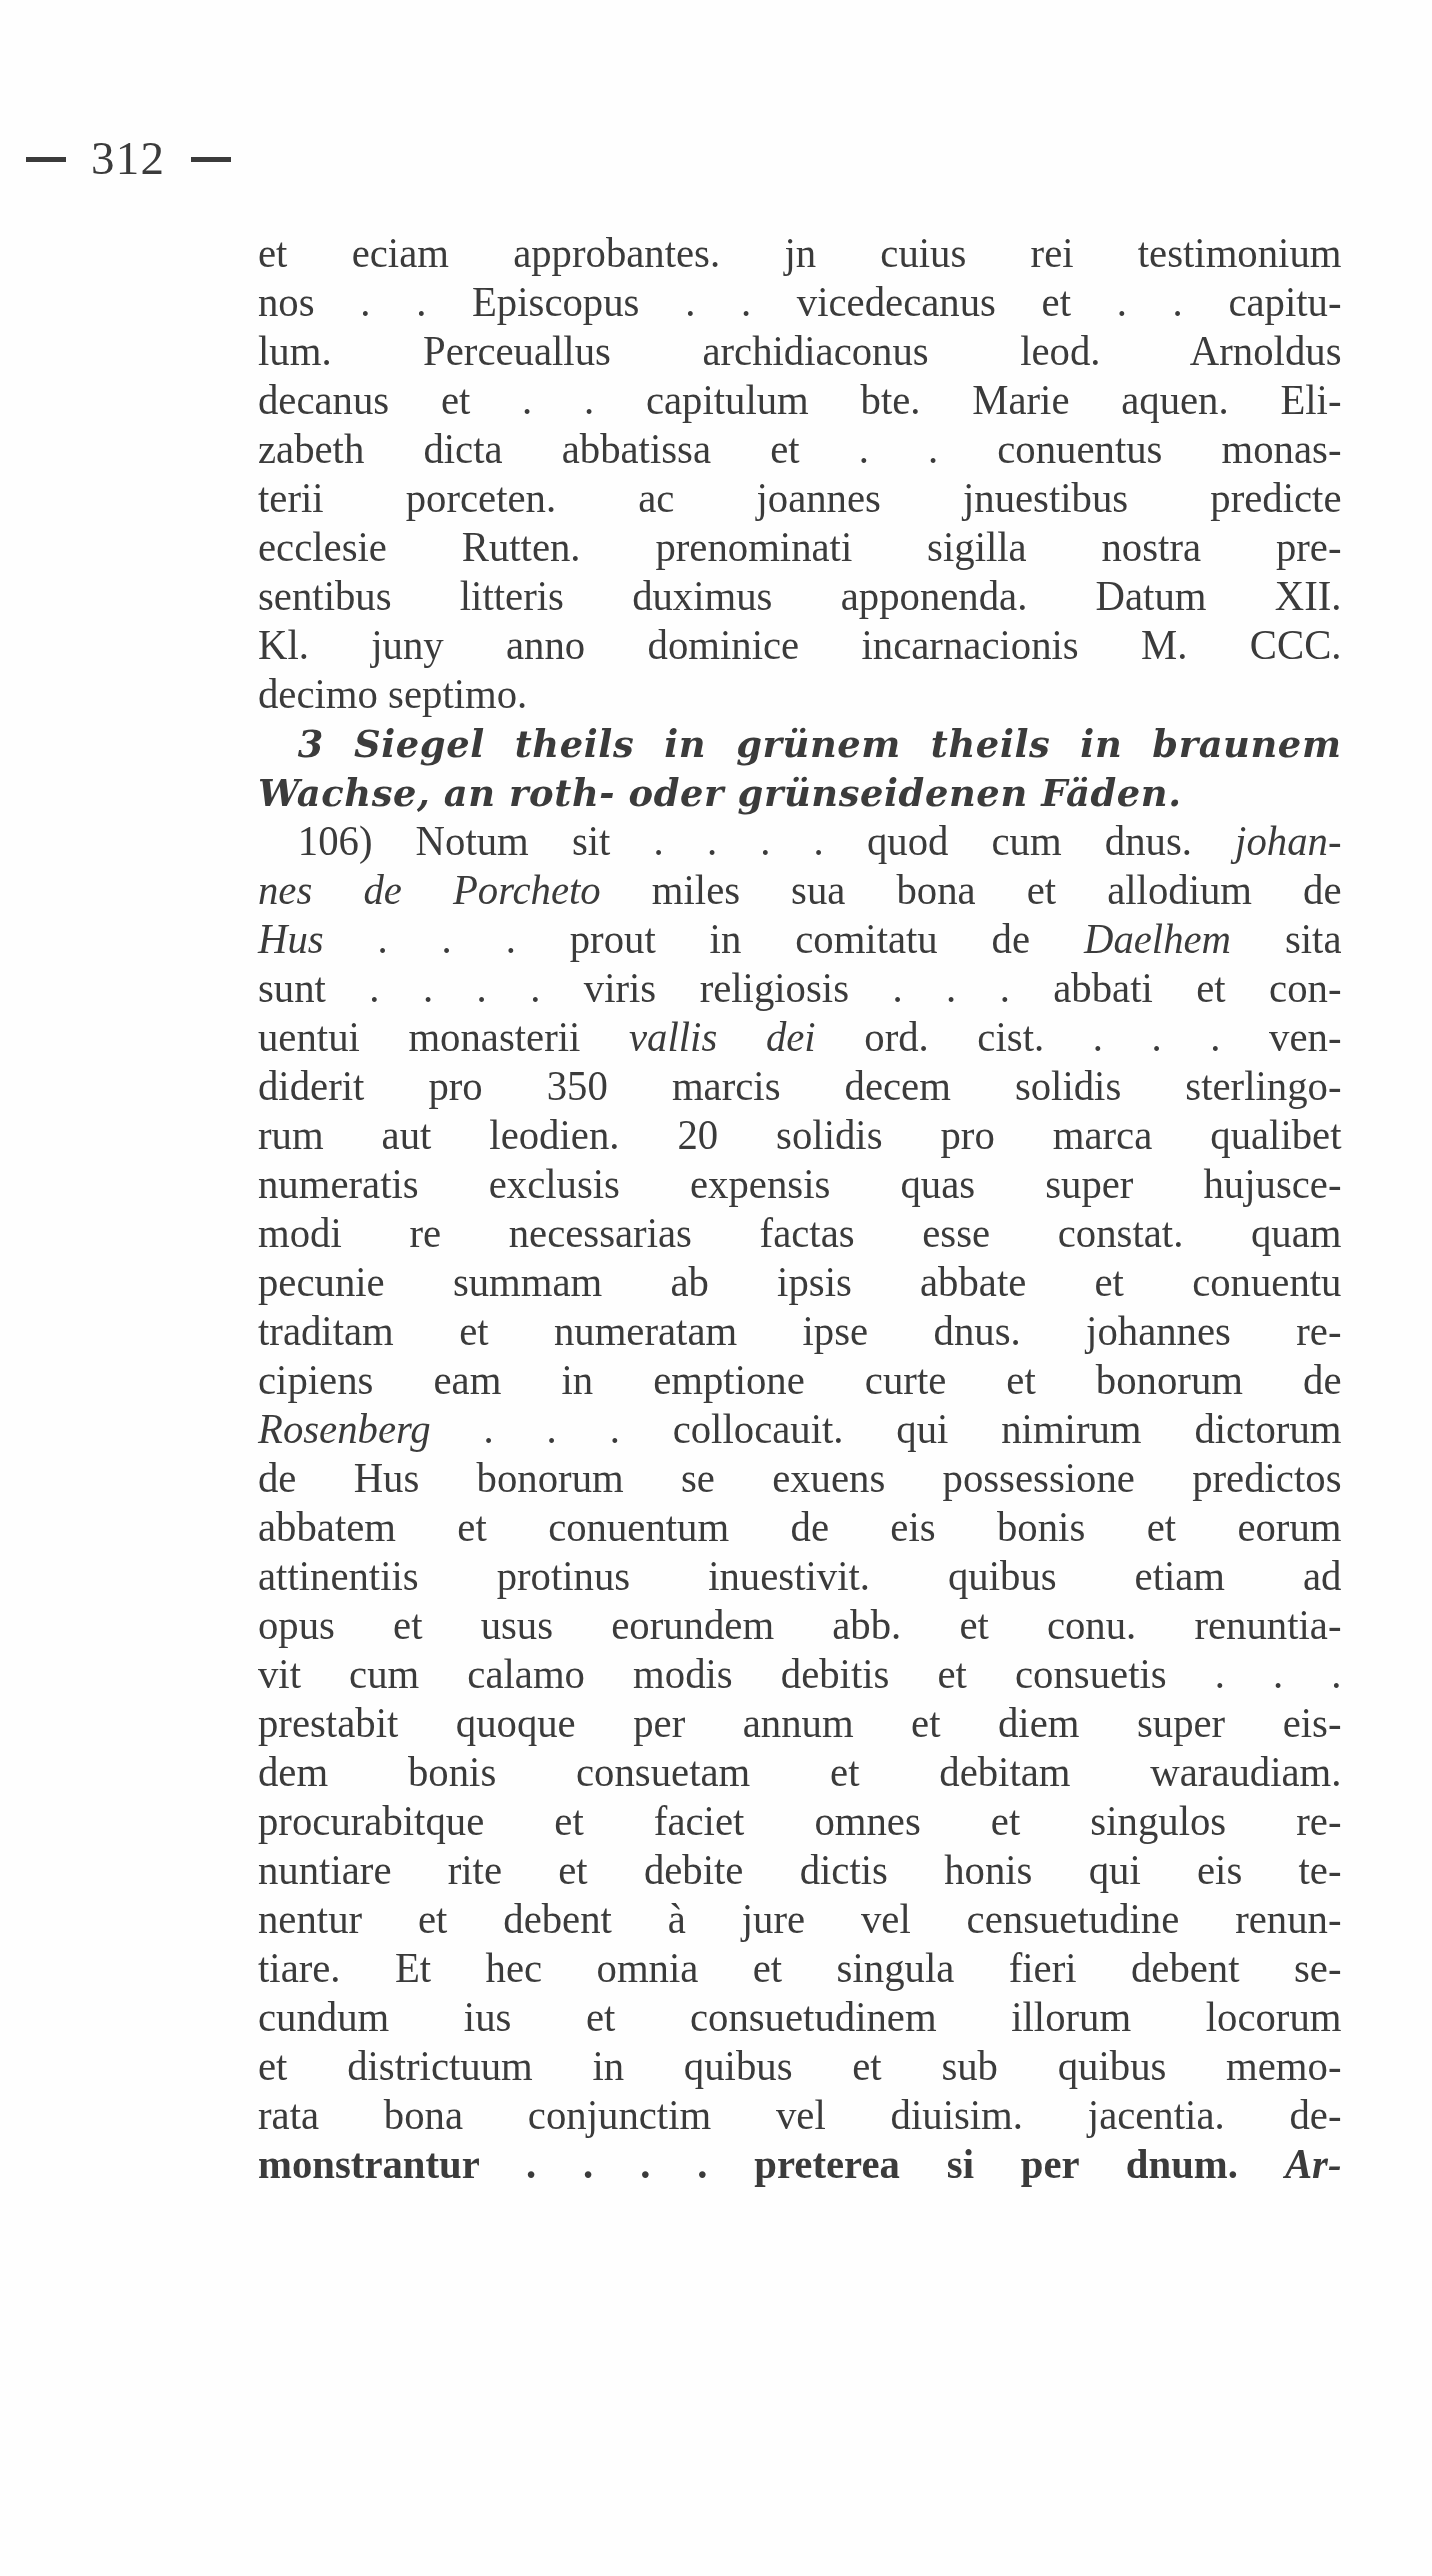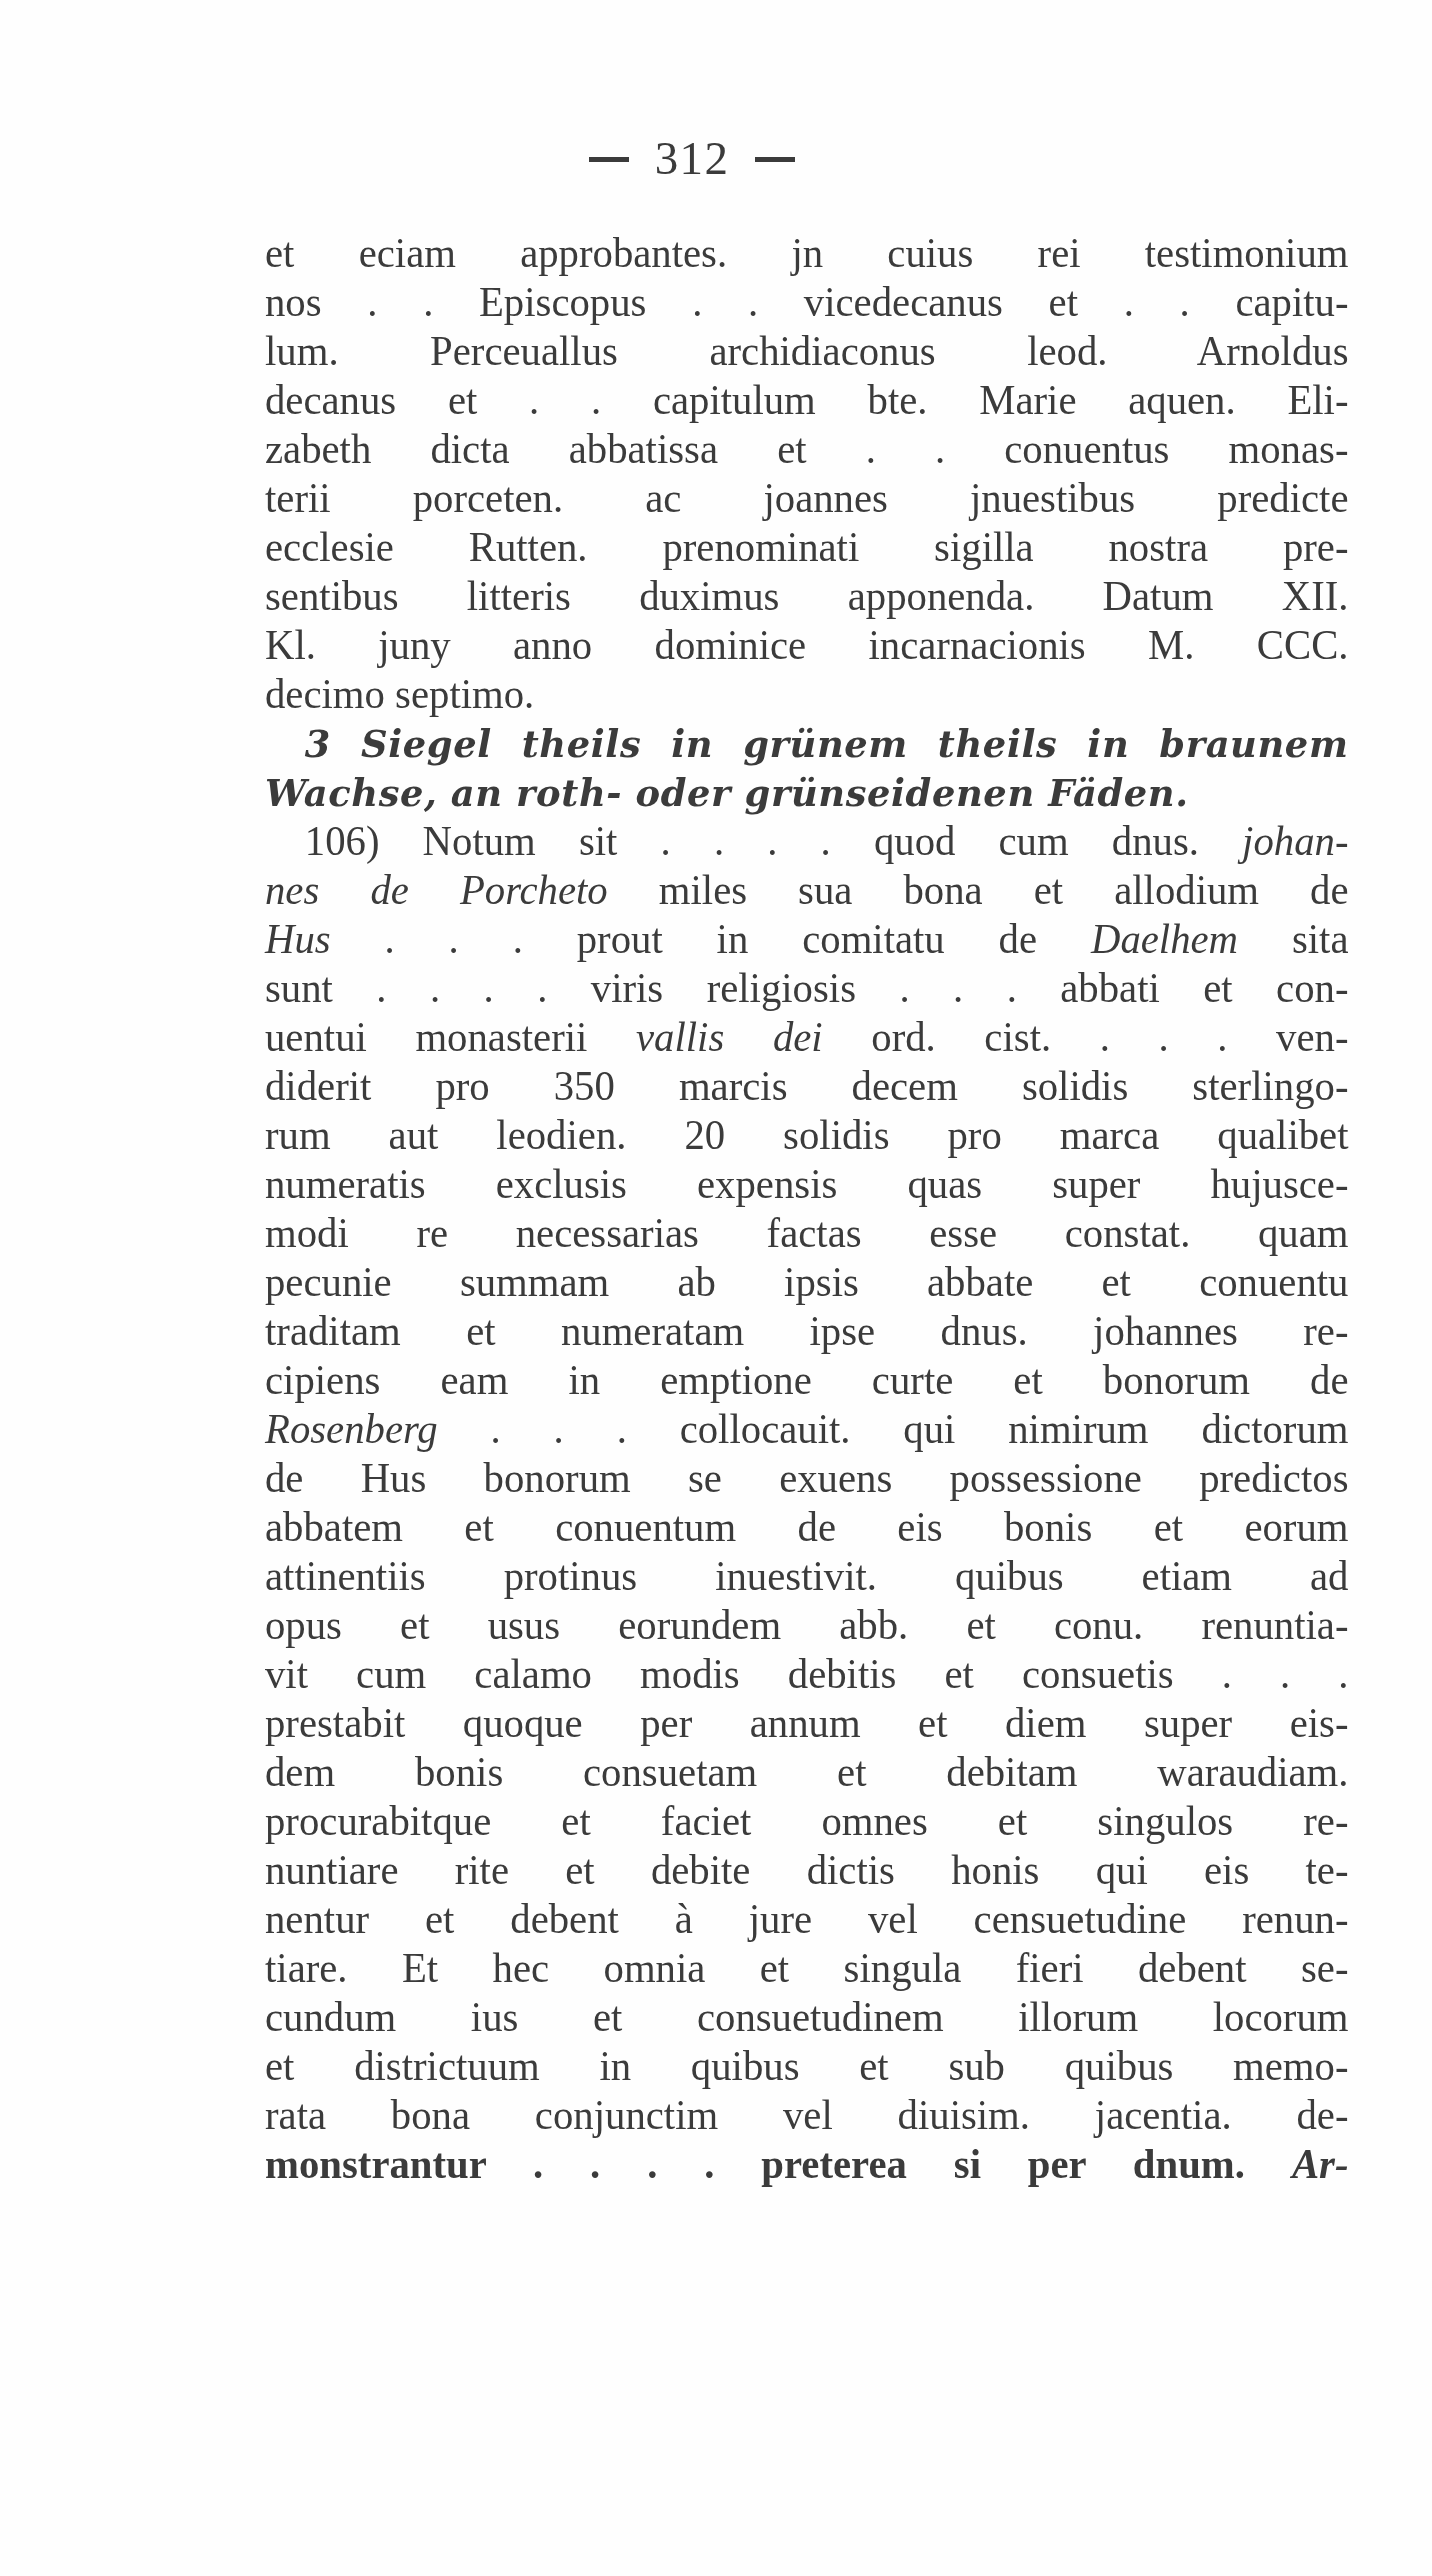--- a/index.html
+++ b/index.html
@@ -19,37 +19,37 @@
     position: absolute;
     left: 0; top: 0;
     width: 1433px; height: 2576px;
     background: #fefefe;
   }
   .page-number {
     position: absolute;
     top: 131px;
     left: 0;
     width: 1384px;
-    text-align: center;
+    text-align: left;
     font-size: 47px;
     letter-spacing: 1.3px;
   }
   .page-number .dash {
     display: inline-block;
     width: 40px;
     height: 5.7px;
     background: #3b3b3b;
     vertical-align: middle;
     margin: 0 25.5px;
     position: relative;
     top: -3.8px;
   }
   .body-text {
     position: absolute;
-    left: 265px;
+    left: 258px;
     top: 229px;
     width: 1085px;
   }
   .line {
     display: block;
     height: 49px;
     line-height: 49px;
     font-size: 42px;
     white-space: nowrap;
     text-align: justify;

